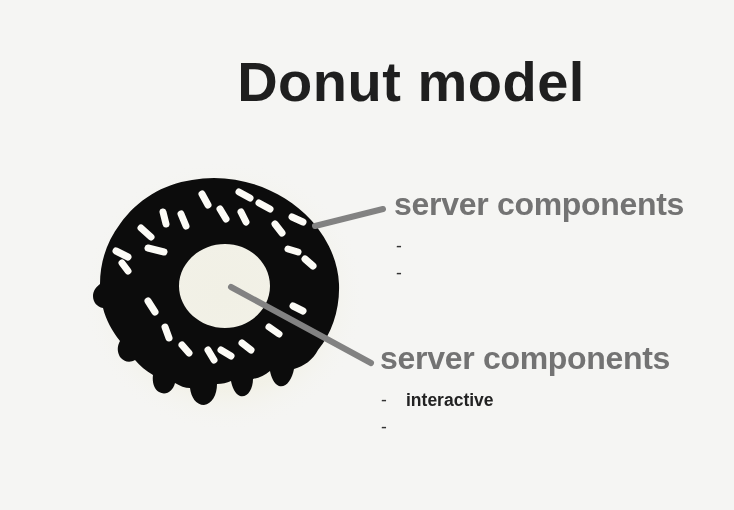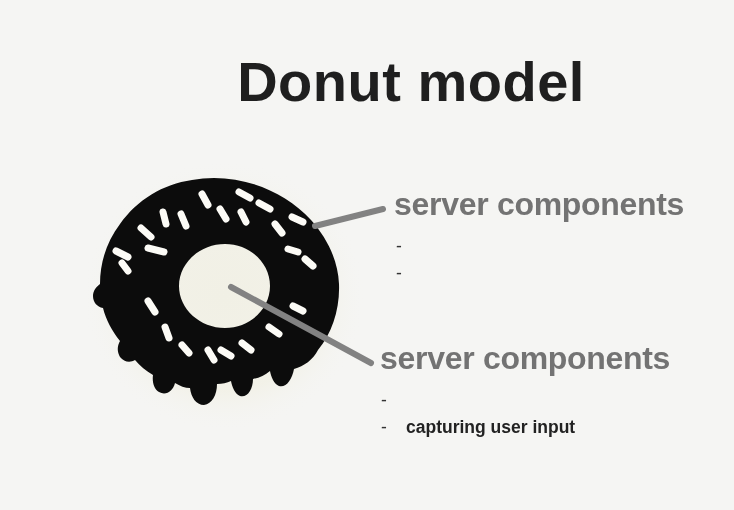--- a/index.html
+++ b/index.html
@@ -160,21 +160,21 @@
         <span class="bullet-dash">-</span>
       </div>
     </div>
   </div>
 
   <div class="label-block client">
     <h2 class="label-heading">server components</h2>
     <div class="bullet-list">
       <div class="bullet-row">
         <span class="bullet-dash">-</span>
+        <span class="bullet-text">interactive</span>
       </div>
       <div class="bullet-row">
         <span class="bullet-dash">-</span>
-        <span class="bullet-text">capturing user input</span>
       </div>
     </div>
   </div>
 
 </div>
 
 </body></html>

